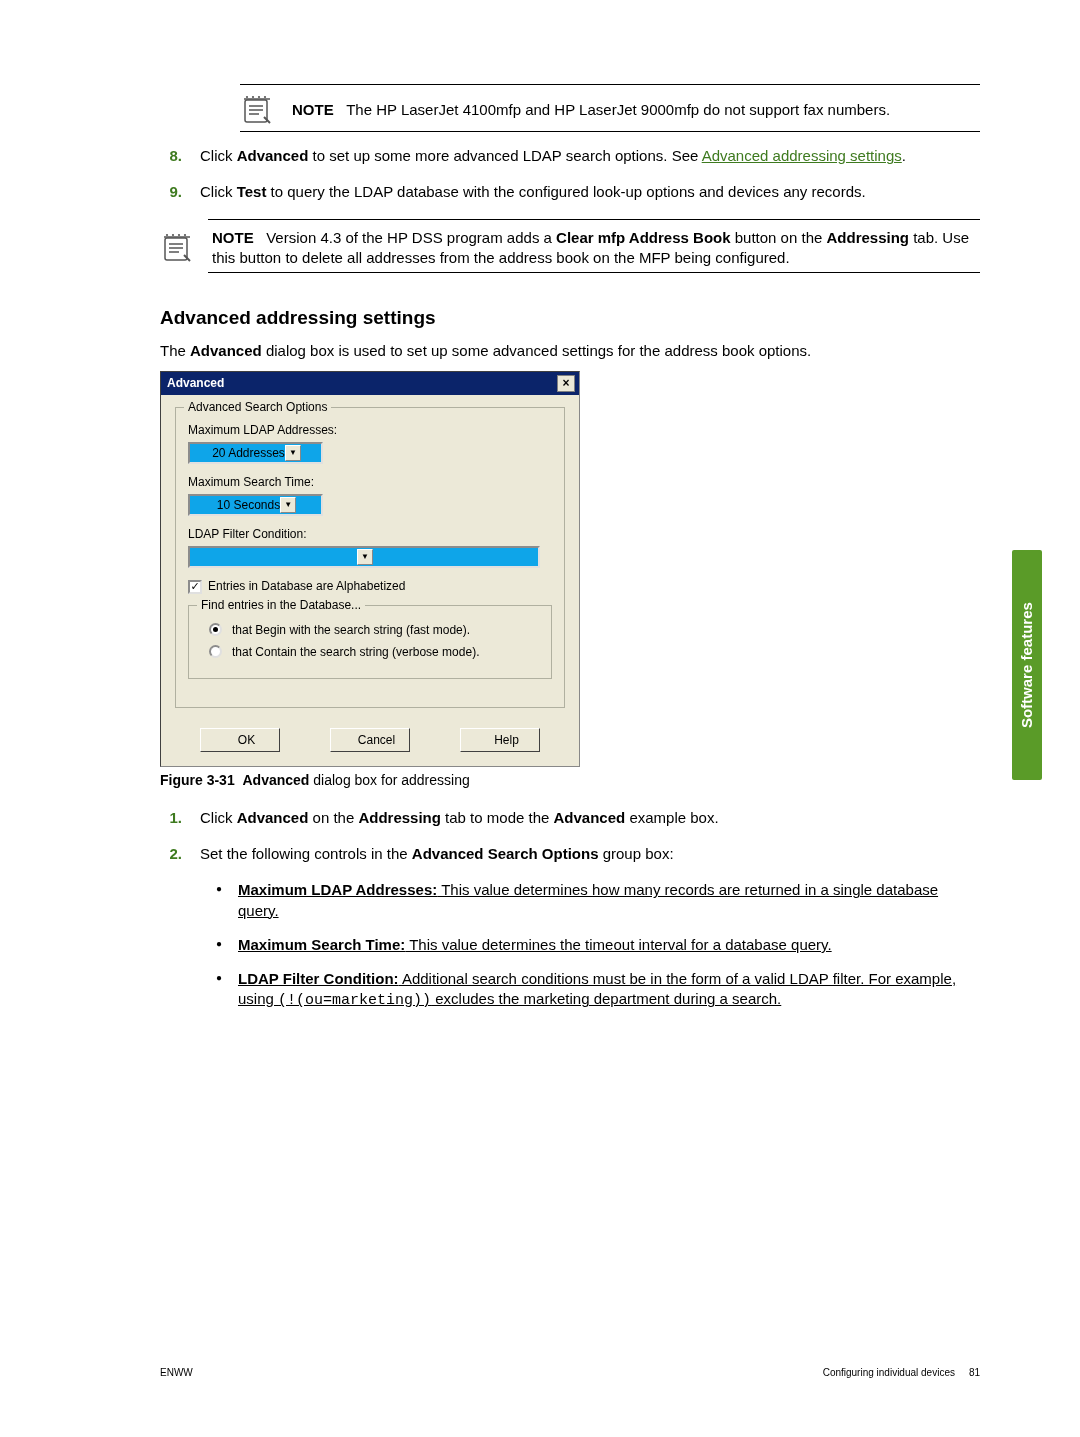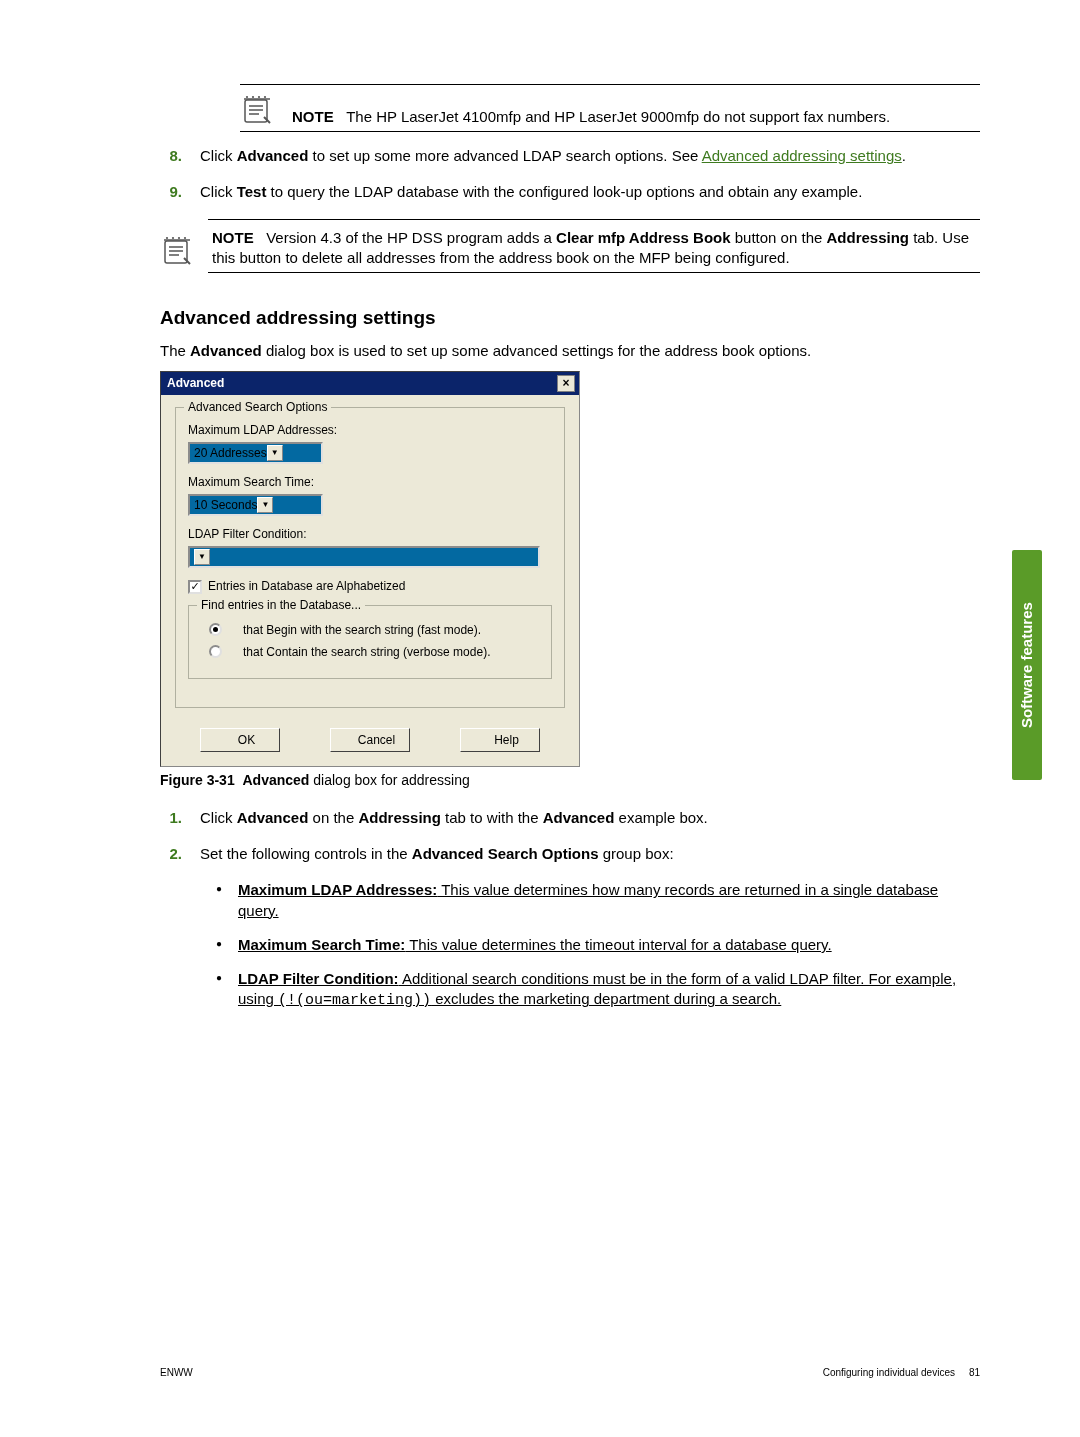--- a/index.html
+++ b/index.html
@@ -32,21 +32,21 @@
   .side-tab span {
     color: #fff;
     font-weight: bold;
     transform: rotate(-90deg);
     white-space: nowrap;
     font-size: 15px;
   }
   .rule { border: none; border-top: 1px solid #000; margin: 4px 0 8px; }
   .notebox {
     display: flex;
-    align-items: flex-end;
+    align-items: center;
     gap: 18px;
     margin: 6px 0 0 0;
   }
   .note-icon {
     width: 34px; height: 34px; flex: 0 0 auto;
   }
   .note-icon svg { width: 34px; height: 34px; }
   .note-body { flex: 1; }
   .note-wrap { margin-left: 80px; }
   .ol {
@@ -142,41 +142,41 @@
     left: 8px;
     background: #ece9d8;
     padding: 0 4px;
     font-size: 12px;
   }
   .field-label { margin: 4px 0 4px; display:block; }
   .combo {
     display: flex;
     width: 135px;
     height: 22px;
-    background: #0369a1;
+    background: #0ea5e9;
     border: 2px inset #e0e0e0;
     align-items: center;
-    justify-content: flex-start;
+    justify-content: center;
     padding: 0 2px 0 4px;
   }
   .combo.wide { width: 352px; }
   .combo .arrow {
     width: 16px; height: 16px;
     background: #ece9d8;
     border: 1px solid #888;
     border-top-color:#fff; border-left-color:#fff;
     font-size: 8px;
     display:flex;align-items:center;justify-content:center;
   }
   .chk-row { display:flex; align-items:center; gap:6px; margin:10px 0 10px; }
   .chk {
     width:14px; height:14px; background:#fff; border:2px inset #e0e0e0;
     display:flex;align-items:center;justify-content:center;font-size:11px;line-height:1;
   }
-  .radio-row { display:flex; align-items:center; gap:21px; margin:6px 0; padding-left:8px; }
+  .radio-row { display:flex; align-items:center; gap:10px; margin:6px 0; padding-left:8px; }
   .radio {
     width:13px;height:13px;border:2px inset #e0e0e0;border-radius:50%;
     background:#fff; display:flex;align-items:center;justify-content:center;
   }
   .radio .dot { width:5px;height:5px;background:#000;border-radius:50%; }
   .dlg-buttons { display:flex; gap: 50px; justify-content:center; padding-top:4px; }
   .dlg-buttons .btn {
     width: 80px; height: 24px;
     background:#ece9d8;
     border:1px solid #404040;
@@ -219,21 +219,21 @@
   <ol class="ol">
     <li>
       <span class="num">8.</span>
       <span class="txt">
         <span>Click </span><b>Advanced</b><span> to set up some more advanced LDAP search options. See </span><a href="#" class="link">Advanced addressing settings</a><span>.</span>
       </span>
     </li>
     <li>
       <span class="num">9.</span>
       <span class="txt">
-        <span>Click </span><b>Test</b><span> to query the LDAP database with the configured look-up options and obtain any example.</span>
+        <span>Click </span><b>Test</b><span> to query the LDAP database with the configured look-up options and devices any records.</span>
       </span>
     </li>
   </ol>
 
   <div style="margin-top:6px;">
     <hr class="rule" style="margin-left:48px;">
     <div class="notebox">
       <span class="note-icon">
         <svg viewBox="0 0 34 34">
             <rect x="5" y="7" width="22" height="22" rx="2" fill="none" stroke="#555" stroke-width="1.5"></rect>
@@ -322,21 +322,21 @@
   </div>
 
   <div class="figcap">
     <b>Figure 3-31</b>&nbsp;&nbsp;<b>Advanced</b><span> dialog box for addressing</span>
   </div>
 
   <ol class="ol" style="margin-top:4px;">
     <li>
       <span class="num">1.</span>
       <span class="txt">
-        <span>Click </span><b>Advanced</b><span> on the </span><b>Addressing</b><span> tab to with the </span><b>Advanced</b><span> example box.</span>
+        <span>Click </span><b>Advanced</b><span> on the </span><b>Addressing</b><span> tab to mode the </span><b>Advanced</b><span> example box.</span>
       </span>
     </li>
     <li>
       <span class="num">2.</span>
       <span class="txt">
         <span>Set the following controls in the </span><b>Advanced Search Options</b><span> group box:</span>
       </span>
     </li>
   </ol>
 

